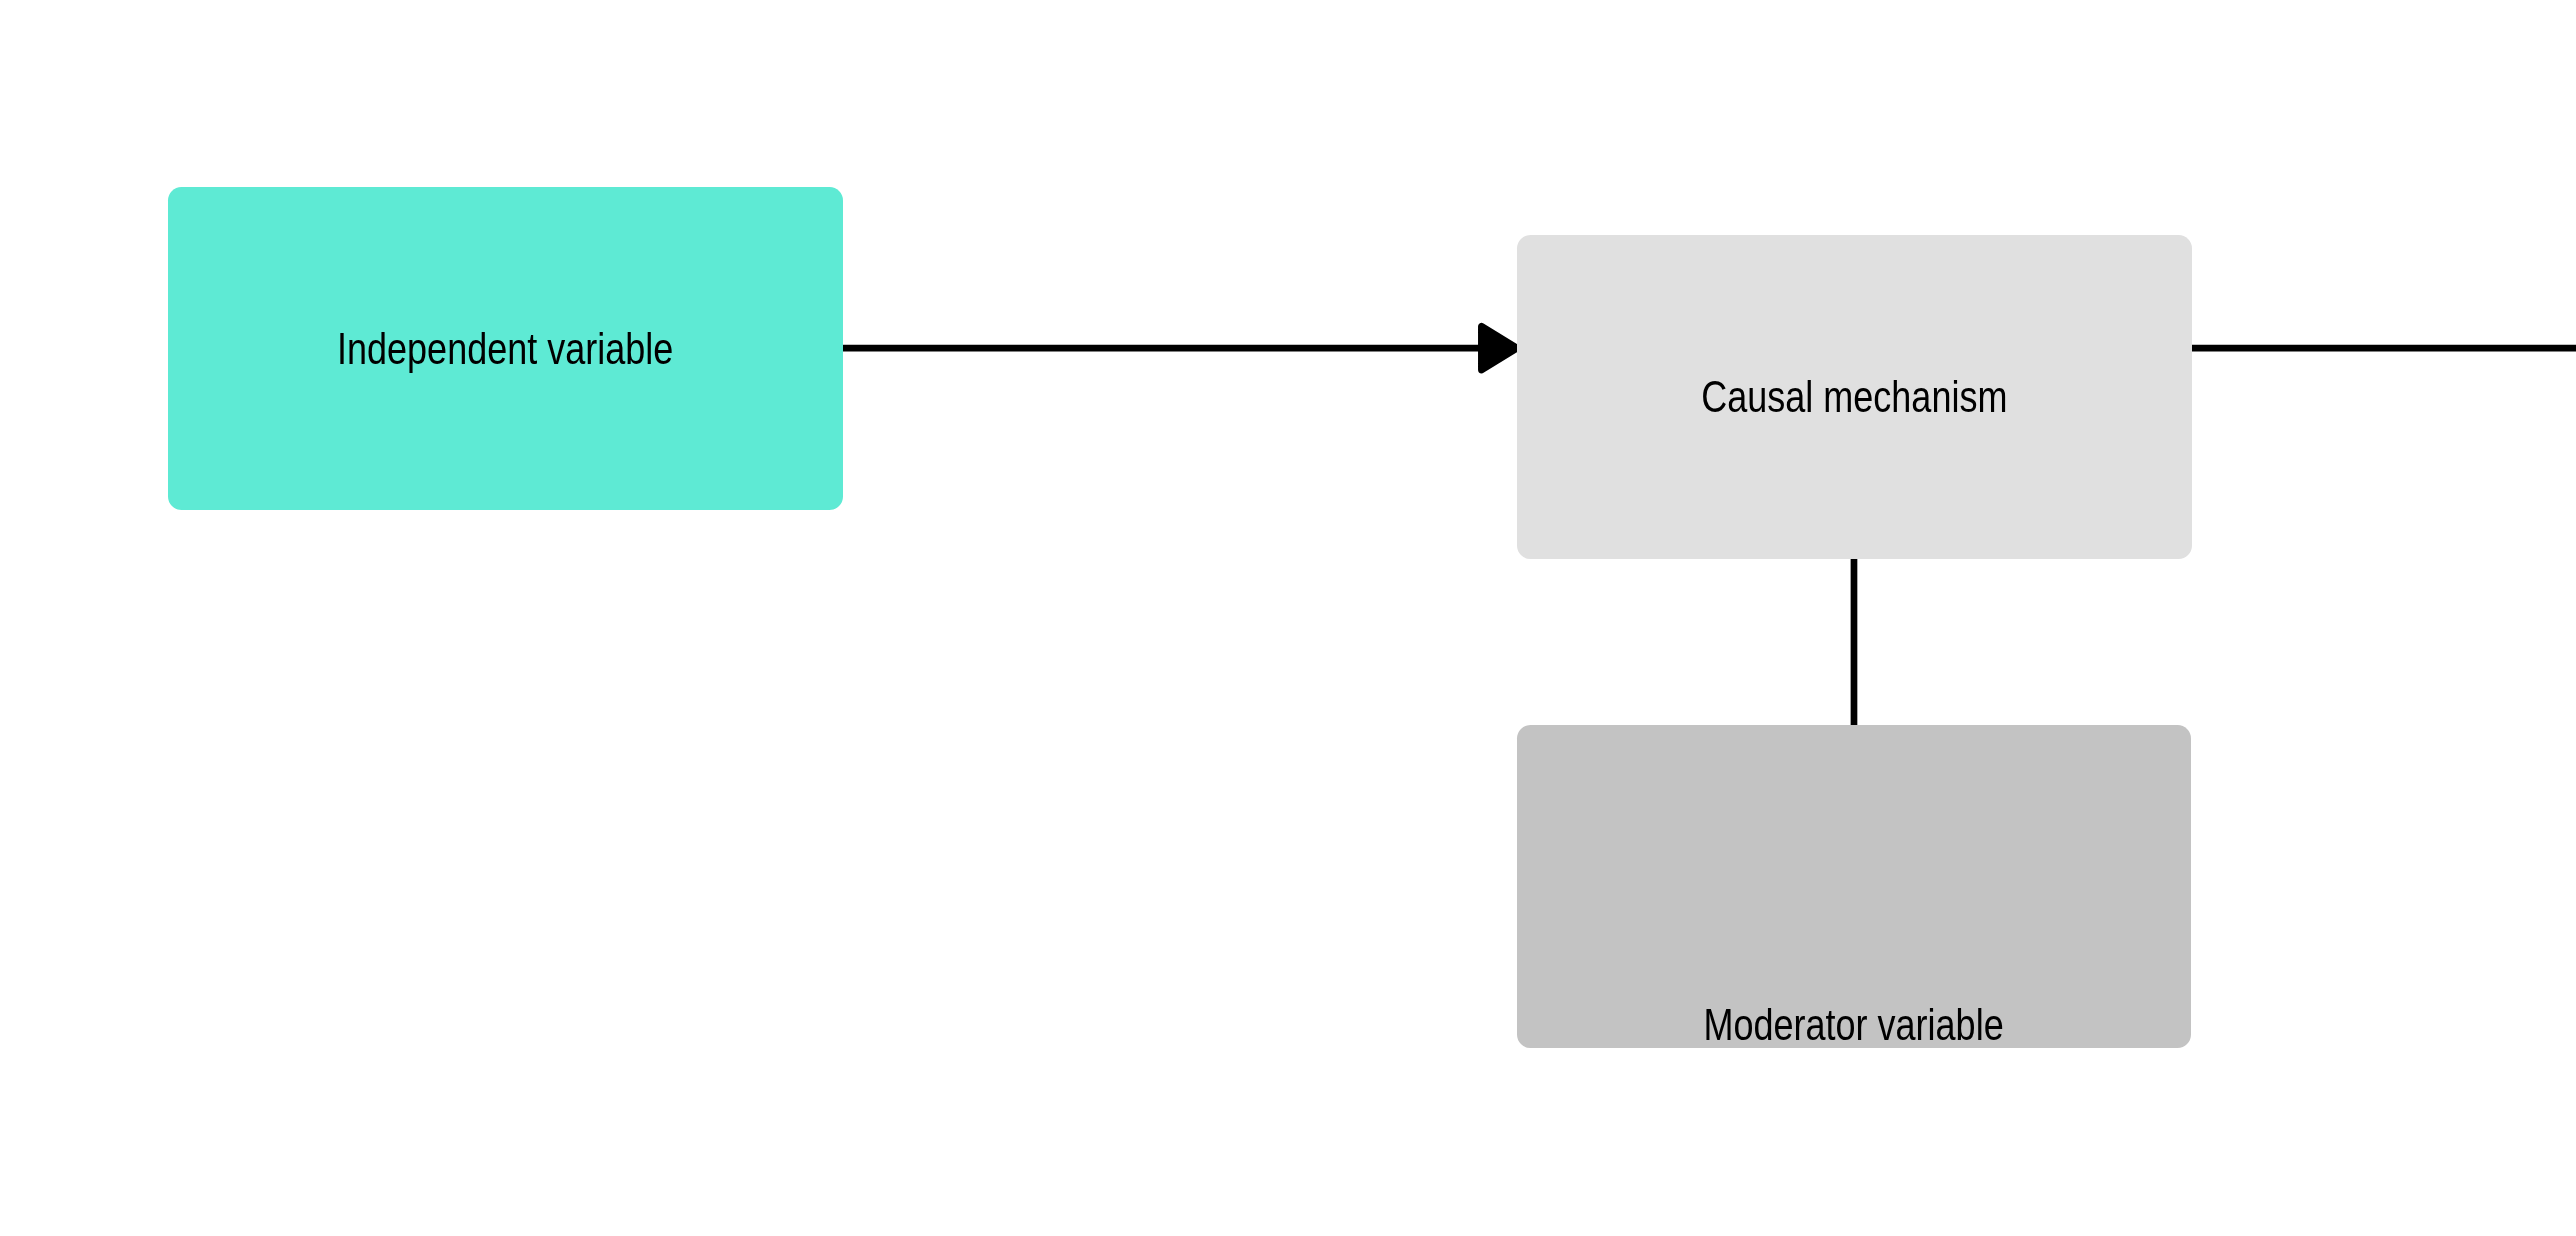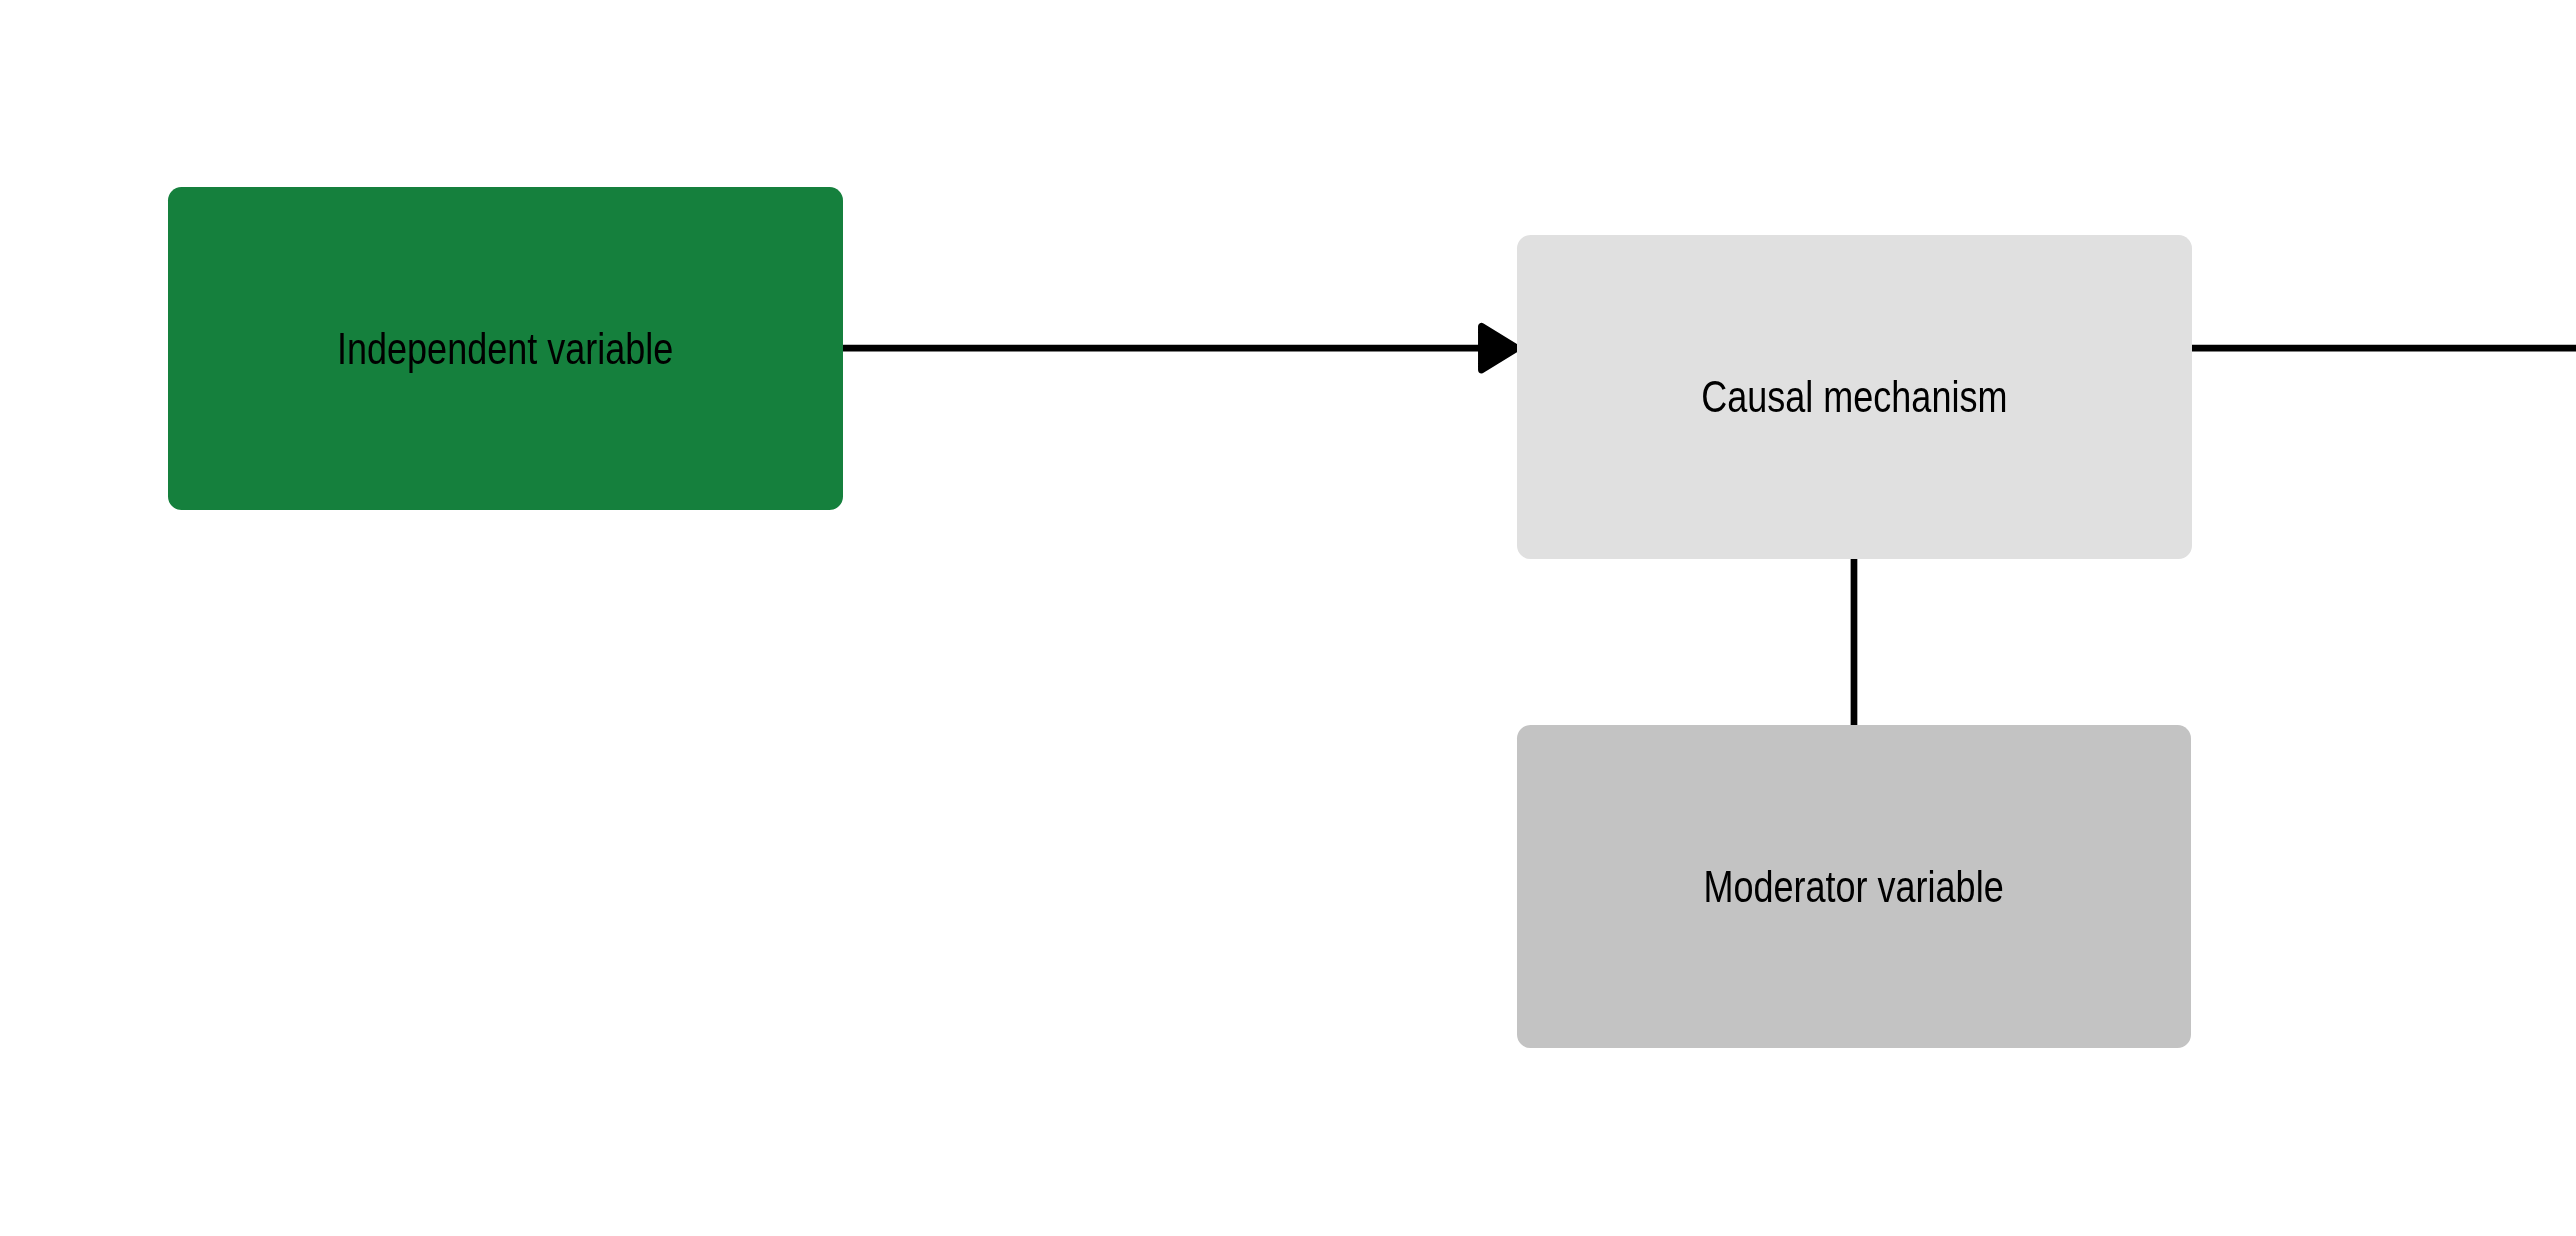--- a/index.html
+++ b/index.html
@@ -56,20 +56,21 @@
     left: 1517px;
     top: 187px;
     width: 675px;
     height: 324px;
   }
   #node-moderator-variable {
     left: 1517px;
     top: 725px;
     width: 674px;
     height: 323px;
+    align-items: flex-end;
   }
 </style>
 </head>
 <body style="background: rgb(255, 255, 255);">
 
 <div id="diagram-canvas">
 
   <svg id="edge-layer" viewBox="0 0 7200 2400" width="3709" height="1236" xmlns="http://www.w3.org/2000/svg">
 
     <g>
@@ -81,21 +82,21 @@
       <line x1="4254" y1="676" x2="5497" y2="676" stroke="#000000" stroke-width="13" stroke-linecap="round"></line>
       <polygon points="5497,634 5497,718 5563,676" fill="#000000" stroke="#000000" stroke-width="14" stroke-linejoin="round"></polygon>
     </g>
 
     <g>
       <line x1="3599" y1="1408" x2="3599" y2="1052" stroke="#000000" stroke-width="13" stroke-linecap="round"></line>
       <polygon points="3558,1052 3640,1052 3599,988" fill="#000000" stroke="#000000" stroke-width="14" stroke-linejoin="round"></polygon>
     </g>
   </svg>
 
-  <div class="node" id="node-independent-variable" style="background: #15803d;">
+  <div class="node" id="node-independent-variable" style="background: #5eead4;">
     <span class="node-label">Independent variable</span>
   </div>
 
   <div class="node" id="node-causal-mechanism" style="background: rgb(224, 224, 224); margin-top: 48px;">
     <span class="node-label">Causal mechanism</span>
   </div>
 
   <div class="node" id="node-moderator-variable" style="background: rgb(195, 195, 195);">
     <span class="node-label">Moderator variable</span>
   </div>

